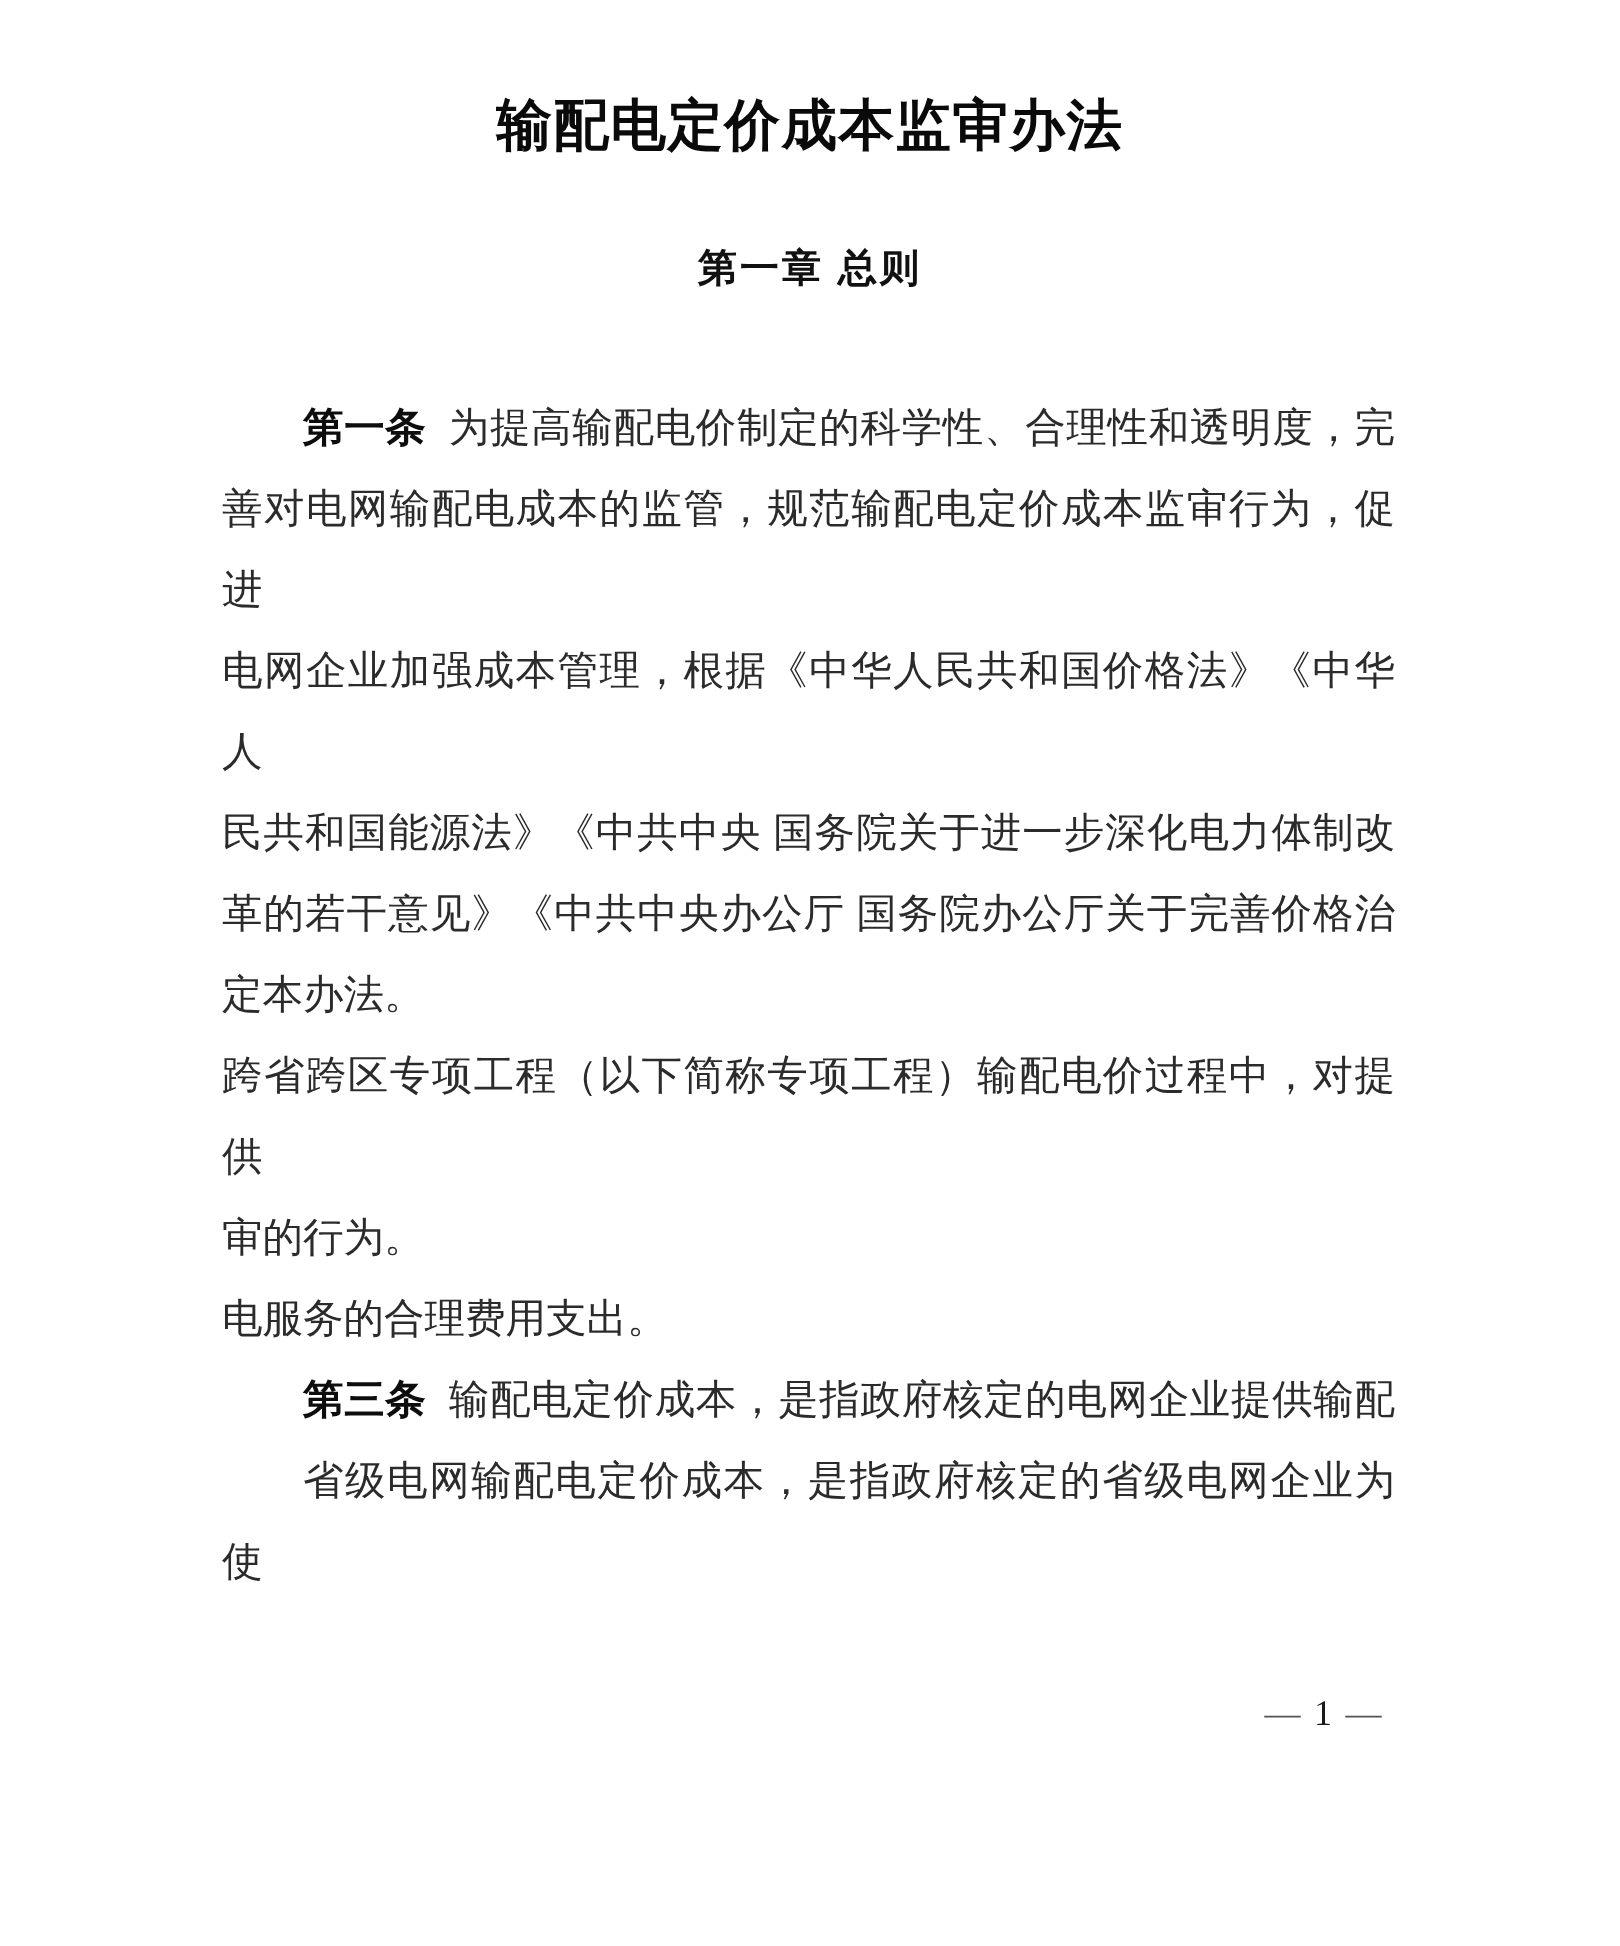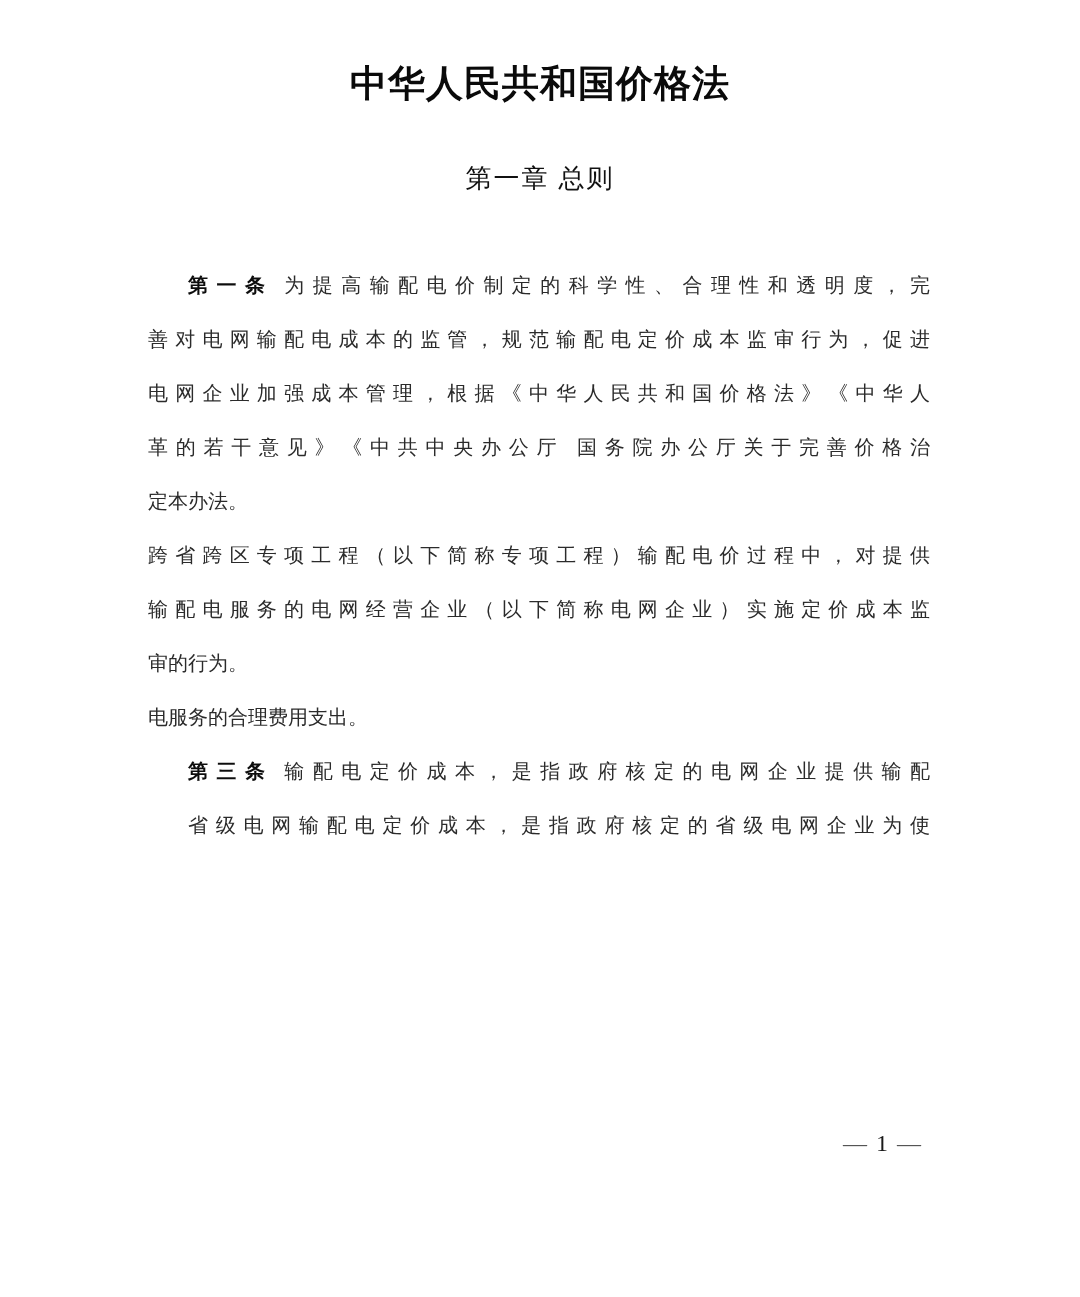--- a/index.html
+++ b/index.html
@@ -23,31 +23,31 @@
     font-weight: bold;
     font-size: 37px;
     line-height: 44px;
     letter-spacing: 1px;
     color: #0a0a0a;
   }
   .chapter-heading {
     margin: 56px 0 0 0;
     text-align: center;
     font-family: "Liberation Sans", sans-serif;
-    font-weight: normal;
+    font-weight: bold;
     font-size: 26px;
     line-height: 32px;
     letter-spacing: 2px;
     color: #111111;
   }
   .content {
     margin: 64px 150px 0 148px; 
   }
   .line {
-    font-size: 20px;
+    font-size: 27px;
     line-height: 54px;
     color: #2b2b2b;
     text-align: justify;
     text-align-last: justify;
     white-space: normal;
   }
   .line.last {
     text-align-last: left;
   }
   .line.indent {
@@ -74,32 +74,32 @@
   }
   .pn-num {
     color: #1a1a1a;
   }
 </style>
 </head>
 <body>
 
 <div class="page">
 
-  <h1 class="doc-title">中华人民共和国价格法</h1>
+  <h1 class="doc-title">输配电定价成本监审办法</h1>
 
   <h2 class="chapter-heading">第一章 总则</h2>
 
   <div class="content">
       <div class="line indent"><span class="lead">第一条</span><span>为提高输配电价制定的科学性、合理性和透明度，完</span></div>
       <div class="line"><span>善对电网输配电成本的监管，规范输配电定价成本监审行为，促进</span></div>
       <div class="line"><span>电网企业加强成本管理，根据《中华人民共和国价格法》《中华人</span></div>
+      <div class="line"><span>民共和国能源法》《中共中央 国务院关于进一步深化电力体制改</span></div>
       <div class="line"><span>革的若干意见》《中共中央办公厅 国务院办公厅关于完善价格治</span></div>
       <div class="line last"><span>定本办法。</span></div>
       <div class="line"><span>跨省跨区专项工程（以下简称专项工程）输配电价过程中，对提供</span></div>
-      <div class="line"><span>输配电服务的电网经营企业（以下简称电网企业）实施定价成本监</span></div>
       <div class="line last"><span>审的行为。</span></div>
       <div class="line last"><span>电服务的合理费用支出。</span></div>
       <div class="line indent"><span class="lead">第三条</span><span>输配电定价成本，是指政府核定的电网企业提供输配</span></div>
       <div class="line indent"><span>省级电网输配电定价成本，是指政府核定的省级电网企业为使</span></div>
     </div>
 
   <div class="page-number">
     <span class="pn-dash">—</span><span class="pn-num">1</span><span class="pn-dash">—</span>
   </div>
 

